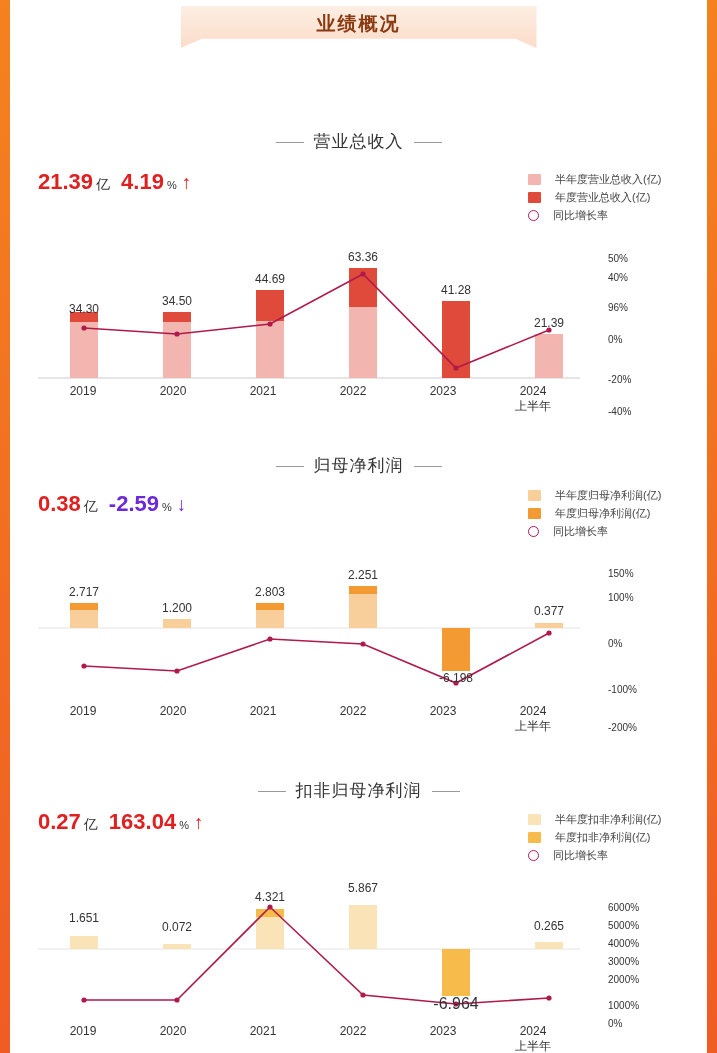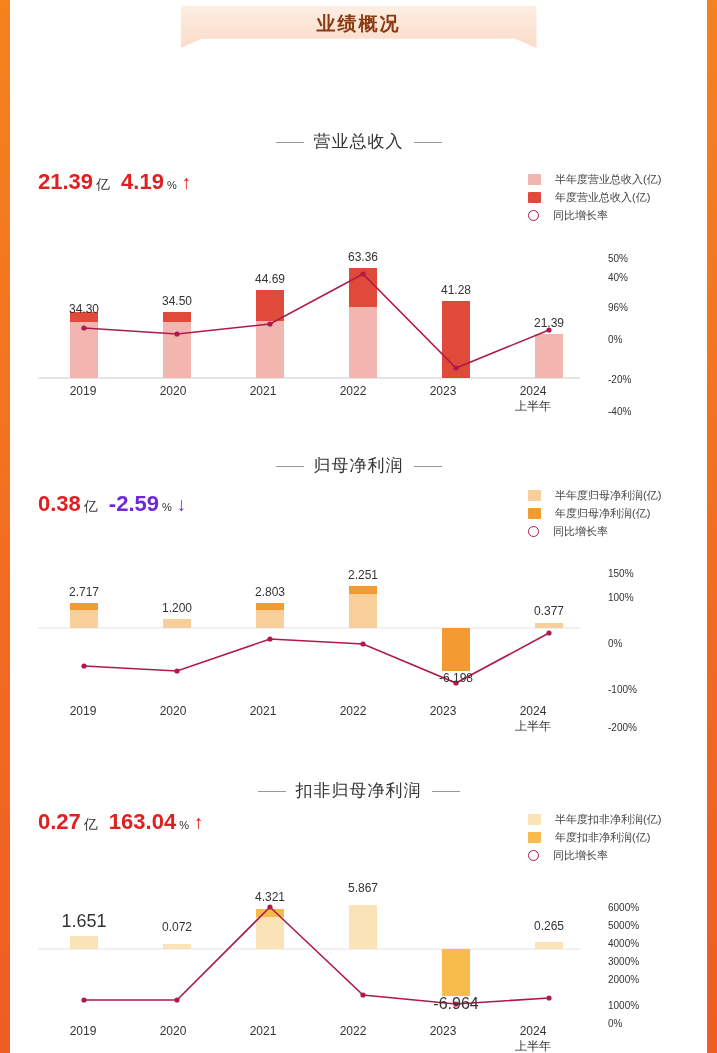--- a/index.html
+++ b/index.html
@@ -382,21 +382,21 @@
         <polyline points="56,119 149,119 242,26 335,114 428,123 521,117" fill="none" stroke="#b01a4a" stroke-width="1.6"></polyline>
         <circle cx="56" cy="119" r="2.6" fill="#b01a4a"></circle>
         <circle cx="149" cy="119" r="2.6" fill="#b01a4a"></circle>
         <circle cx="242" cy="26" r="2.6" fill="#b01a4a"></circle>
         <circle cx="335" cy="114" r="2.6" fill="#b01a4a"></circle>
         <circle cx="428" cy="123" r="2.6" fill="#b01a4a"></circle>
         <circle cx="521" cy="117" r="2.6" fill="#b01a4a"></circle>
       </svg>
 
       <div style="position:absolute; left:0; top:0; width:560px; height:140px; pointer-events:none;">
-        <div style="position:absolute; left:29px; top:30px; width:54px; text-align:center; font-size:18px; color:#333;">1.651</div>
+        <div style="position:absolute; left:29px; top:30px; width:54px; text-align:center; font-size:12px; color:#333;">1.651</div>
         <div style="position:absolute; left:122px; top:39px; width:54px; text-align:center; font-size:12px; color:#333;">0.072</div>
         <div style="position:absolute; left:215px; top:9px; width:54px; text-align:center; font-size:12px; color:#333;">4.321</div>
         <div style="position:absolute; left:308px; top:0px; width:54px; text-align:center; font-size:12px; color:#333;">5.867</div>
         <div style="position:absolute; left:401px; top:114px; width:54px; text-align:center; font-size:16px; color:#333;">-6.964</div>
         <div style="position:absolute; left:494px; top:38px; width:54px; text-align:center; font-size:12px; color:#333;">0.265</div>
       </div>
     </div>
 
     <div class="ticks" style="left:598px; top:837px;">
       <div style="margin-bottom:8px;">6000%</div>

